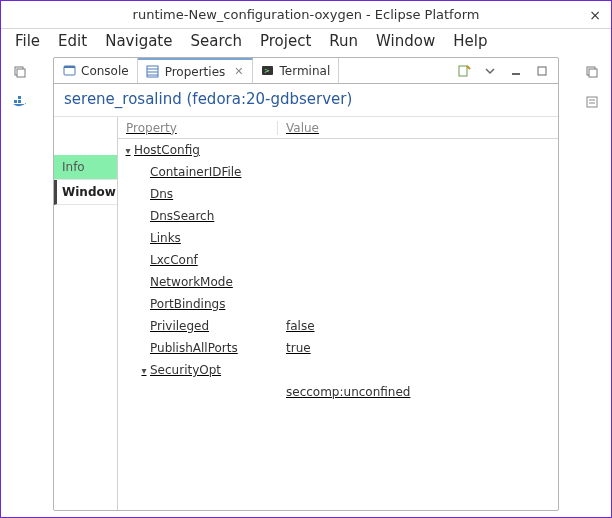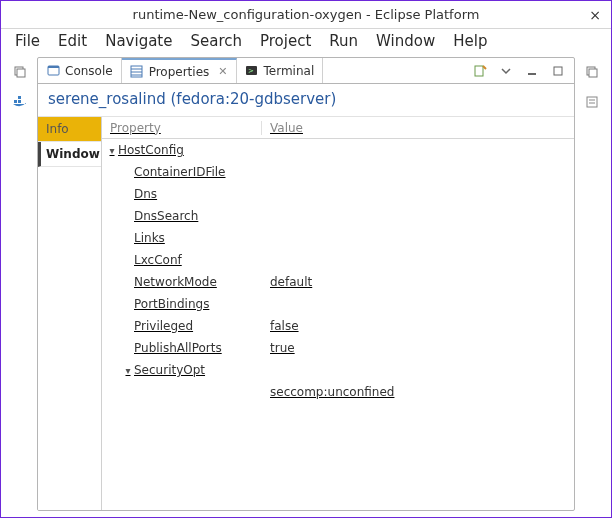--- a/index.html
+++ b/index.html
@@ -2,38 +2,38 @@
 <html><head>
 <meta charset="utf-8">
 <style>
   * { box-sizing: border-box; margin: 0; padding: 0; font-family: "DejaVu Sans", "Liberation Sans", Arial, sans-serif; }
   html, body { width: 612px; height: 518px; background: #fff; }
   .window { width: 612px; height: 518px; border: 1px solid #6d28d9; background: #fff; display: flex; flex-direction: column; }
   .titlebar { height: 28px; background: #fff; display: flex; align-items: center; justify-content: center; position: relative; border-bottom: 1px solid #d6d6d6; font-size: 13px; color: #333; }
   .titlebar .close { position: absolute; right: 10px; top: 6px; font-size: 14px; cursor: pointer; color: #333; }
   .menubar { height: 24px; display: flex; align-items: center; padding: 0 6px; gap: 2px; font-size: 15px; color: #2b2b2b; }
   .menubar .item { padding: 2px 8px; cursor: pointer; border-radius: 3px; }
-  .workbench { flex: 1; display: flex; padding: 4px 6px 6px 6px; gap: 4px; }
+  .workbench { flex: 1; display: flex; padding: 4px 6px 6px 6px; gap: 20px; }
   .iconbar { width: 26px; display: flex; flex-direction: column; align-items: center; gap: 12px; padding-top: 6px; }
   .iconbar .ico, .rightbar .ico { width: 18px; height: 18px; display: flex; align-items: center; justify-content: center; cursor: pointer; }
   .rightbar { width: 26px; display: flex; flex-direction: column; align-items: center; gap: 12px; padding-top: 6px; }
   .center { flex: 1; border: 1px solid #b5b5b5; border-radius: 2px; display: flex; flex-direction: column; overflow: hidden; }
   .tabstrip { height: 26px; display: flex; align-items: stretch; border-bottom: 1px solid #b5b5b5; font-size: 12px; color: #333; }
   .tab { display: flex; align-items: center; padding: 0 8px; gap: 5px; border-right: 1px solid #d0d0d0; cursor: pointer; }
   .tab.active { background: #fff; border-top: 2px solid #7aa5d2; }
   .tab .ticon { width: 14px; height: 14px; display: inline-flex; align-items: center; justify-content: center; }
   .tabstrip .spacer { flex: 1; }
   .tabtools { display: flex; align-items: center; gap: 10px; padding: 0 8px; }
   .tabtools .tbtn { width: 16px; height: 16px; display: inline-flex; align-items: center; justify-content: center; cursor: pointer; color: #555; }
   .viewtitle { padding: 6px 10px 8px 10px; font-size: 15px; color: #2a5a9e; border-bottom: 1px solid #e2e2e2; }
   .viewbody { flex: 1; display: flex; overflow: hidden; }
   .sidetabs { width: 64px; border-right: 1px solid #d0d0d0; background: #fff; font-size: 12px; }
   .sidetab { padding: 5px 8px; border-bottom: 1px solid #e4e4e4; cursor: pointer; }
   .sidetab.active { background: #fff; font-weight: 600; color: #222; border-left: 3px solid #444; padding-left: 5px; }
-  .sidetab:not(.active) { background: #eab308; color: #555; }
+  .sidetab:not(.active) { background: #86efac; color: #555; margin-top: 38px; }
   .treearea { flex: 1; display: flex; flex-direction: column; overflow: hidden; text-decoration: underline; }
   .colheaders { height: 22px; display: flex; align-items: center; border-bottom: 1px solid #d6d6d6; font-size: 12px; color: #888; background: #fff; }
   .colheaders .col1 { width: 160px; padding-left: 8px; border-right: 1px solid #e0e0e0; }
   .colheaders .col2 { flex: 1; padding-left: 8px; }
   .rows { flex: 1; overflow: auto; font-size: 12px; color: #333; }
   .row { display: flex; align-items: center; height: 22px; }
   .row .c1 { width: 160px; display: flex; align-items: center; }
   .row .c2 { flex: 1; padding-left: 8px; }
   .twisty { width: 12px; display: inline-flex; justify-content: center; color: #555; font-size: 10px; }
   .indent0 { padding-left: 4px; }
@@ -198,21 +198,20 @@
                   <span>LxcConf</span>
                 </div>
                 <div class="c2"></div>
               </div>
               <div class="row">
                 <div class="c1">
                   <span class="indent1"></span>
                   <span class="twisty"></span>
                   <span>NetworkMode</span>
                 </div>
-                <div class="c2">default</div>
               </div>
               <div class="row">
                 <div class="c1">
                   <span class="indent1"></span>
                   <span class="twisty"></span>
                   <span>PortBindings</span>
                 </div>
                 <div class="c2"></div>
               </div>
               <div class="row">

